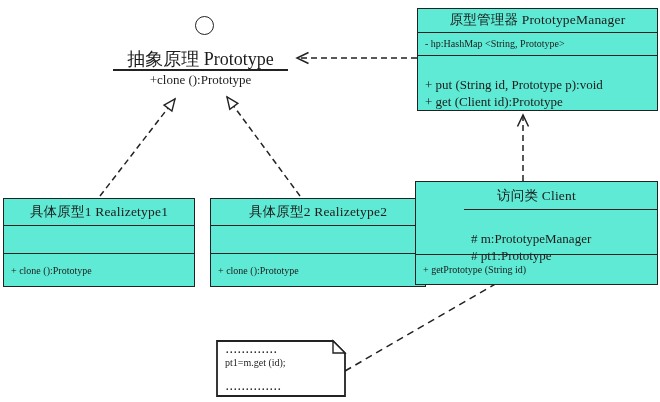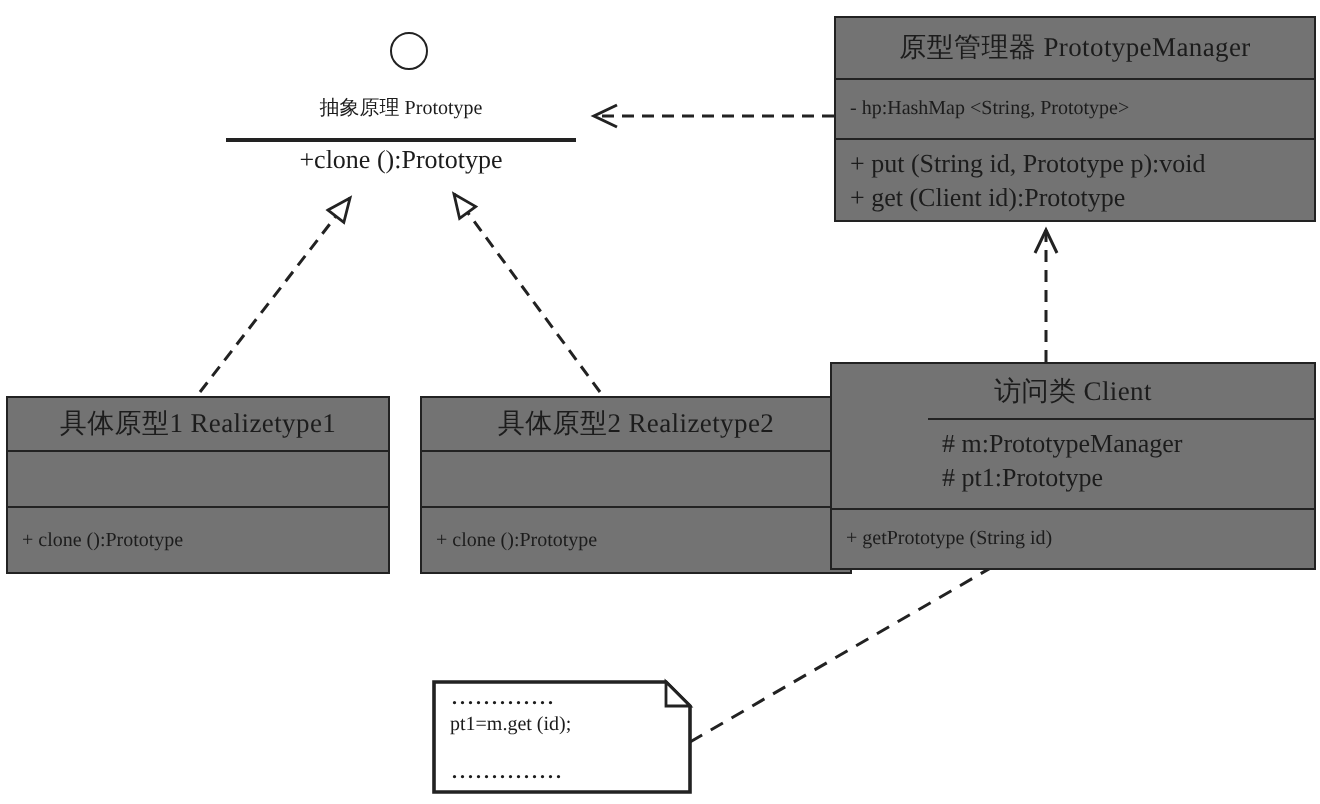--- a/index.html
+++ b/index.html
@@ -3,35 +3,35 @@
 <meta charset="utf-8">
 <style>
   html,body{margin:0;padding:0;background:#ffffff;}
   .canvas{
     position:relative;width:660px;height:402px;background:#ffffff;
     font-family:"Liberation Serif","DejaVu Serif",serif;
     color:#1c1c1c;overflow:hidden;
   }
   .connectors{position:absolute;left:0;top:0;}
   .uml-box{
-    position:absolute;background:#737373;border:1.6px solid #222222;
+    position:absolute;background:#5eead4;border:1.6px solid #222222;
     box-sizing:border-box;display:flex;flex-direction:column;
   }
   .sec{box-sizing:border-box;}
   .sec + .sec{border-top:1.6px solid #222222;}
   .sec-title{
     display:flex;align-items:center;justify-content:center;
     font-size:13.5px;letter-spacing:.2px;
   }
   .sec-line{display:flex;align-items:center;padding:0 7px;font-size:10px;}
-  .sec-multi{padding:3px 7px 0 7px;font-size:13px;line-height:17px;}
+  .sec-multi{padding:20px 7px 0 7px;font-size:13px;line-height:17px;}
   .sec-flex{flex:1;}
   .iface-label{
     position:absolute;left:113px;top:47px;width:175px;text-align:center;
-    font-size:10px;
+    font-size:18px;
   }
   .iface-underline{position:absolute;left:113px;top:69px;width:175px;height:2px;background:#222222;}
   .iface-op{
     position:absolute;left:113px;top:72px;width:175px;text-align:center;font-size:13px;
   }
   .iface-circle{
     position:absolute;left:195px;top:16px;width:19px;height:19px;
     border:1.7px solid #222222;border-radius:50%;box-sizing:border-box;background:#fff;
   }
   .note-text{position:absolute;left:217px;top:341px;width:128px;height:56px;}

